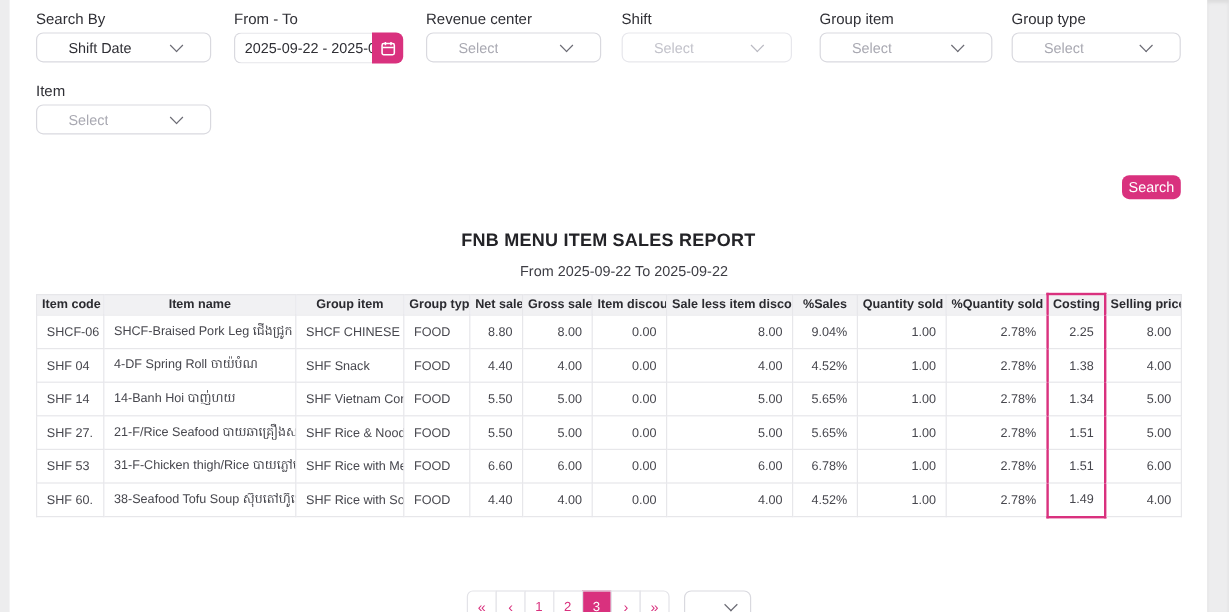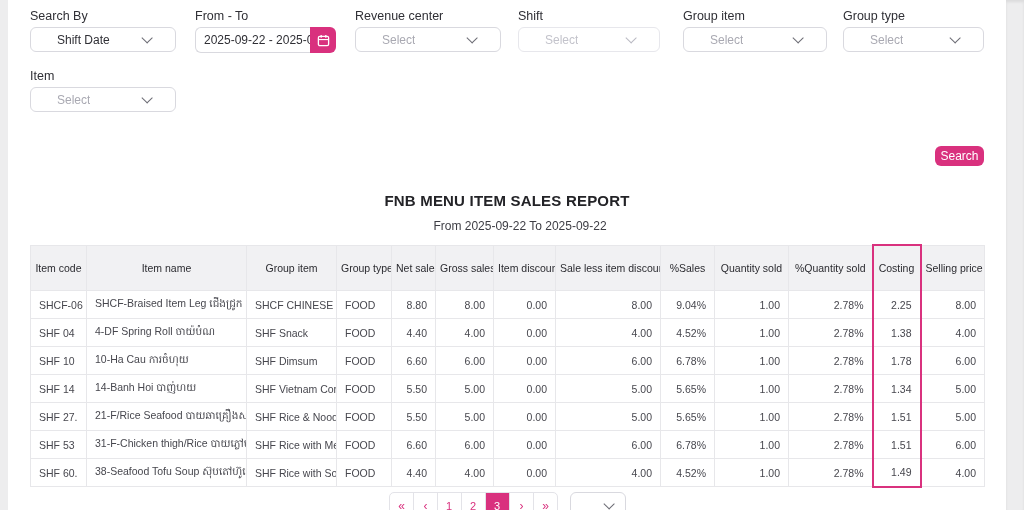--- a/index.html
+++ b/index.html
@@ -40,22 +40,22 @@
   .rpt-title { position:absolute; top:192px; left:0; width:100%; text-align:center;
     font-size:15px; font-weight:bold; color:#232327; letter-spacing:.2px; }
   .rpt-sub { position:absolute; top:219px; left:0; width:100%; text-align:center;
     font-size:12px; color:#3d3d44;padding-left:26px; }
 
   
   table.report { position:absolute; left:22px; top:244px; width:954px;
     border-collapse:collapse; table-layout:fixed; }
   table.report th, table.report td { border:1px solid #e7e7ea; font-size:10.5px;
     color:#47474e; padding:6px 8px; white-space:nowrap; overflow:hidden; background:#fff; }
-  table.report th { background:#f1f1f3; color:#2b2b30; font-weight:normal;
-    text-align:center; padding:16px 4px; }
+  table.report th { background:#f1f1f3; color:#2b2b30; font-weight:bold;
+    text-align:center; padding:2px 4px; }
   table.report td.num { text-align:right; }
   table.report tr.summary td { font-weight:bold; color:#232327; padding:5px 8px; }
   table.report td.costing, table.report th.costing { border-left:2px solid var(--pink); border-right:2px solid var(--pink); }
   table.report th.costing { border-top:2px solid var(--pink);margin-left:40px; }
   table.report tr.last td.costing { border-bottom:2px solid var(--pink); }
 
   
   .pager { position:absolute; left:0; top:492px; width:100%; display:flex;
     justify-content:center; align-items:flex-start; gap:0; }
   .pbtn { min-width:25px; height:28px; border:1px solid #e3e3e8; background:#fff;
@@ -160,21 +160,21 @@
             <th>%Sales</th>
             <th>Quantity sold</th>
             <th>%Quantity sold</th>
             <th class="costing">Costing</th>
             <th>Selling price</th>
           </tr>
         </thead>
       <tbody>
           <tr>
             <td>SHCF-06</td>
-            <td>SHCF-Braised Item Leg ជើងជ្រូក</td>
+            <td>SHCF-Braised Pork Leg ជើងជ្រូក</td>
             <td>SHCF CHINESE FOOD</td>
             <td>FOOD</td>
             <td class="num">8.80</td>
             <td class="num">8.00</td>
             <td class="num">0.00</td>
             <td class="num">8.00</td>
             <td class="num">9.04%</td>
             <td class="num">1.00</td>
             <td class="num">2.78%</td>
             <td class="num costing">2.25</td>
@@ -187,35 +187,20 @@
             <td>FOOD</td>
             <td class="num">4.40</td>
             <td class="num">4.00</td>
             <td class="num">0.00</td>
             <td class="num">4.00</td>
             <td class="num">4.52%</td>
             <td class="num">1.00</td>
             <td class="num">2.78%</td>
             <td class="num costing">1.38</td>
             <td class="num">4.00</td>
-          </tr>
-          <tr>
-            <td>SHF 10</td>
-            <td>10-Ha Cau ការចំហុយ</td>
-            <td>SHF Dimsum</td>
-            <td>FOOD</td>
-            <td class="num">6.60</td>
-            <td class="num">6.00</td>
-            <td class="num">0.00</td>
-            <td class="num">6.00</td>
-            <td class="num">6.78%</td>
-            <td class="num">1.00</td>
-            <td class="num">2.78%</td>
-            <td class="num costing">1.78</td>
-            <td class="num">6.00</td>
           </tr>
           <tr>
             <td>SHF 14</td>
             <td>14-Banh Hoi បាញ់ហយ</td>
             <td>SHF Vietnam Corner</td>
             <td>FOOD</td>
             <td class="num">5.50</td>
             <td class="num">5.00</td>
             <td class="num">0.00</td>
             <td class="num">5.00</td>

